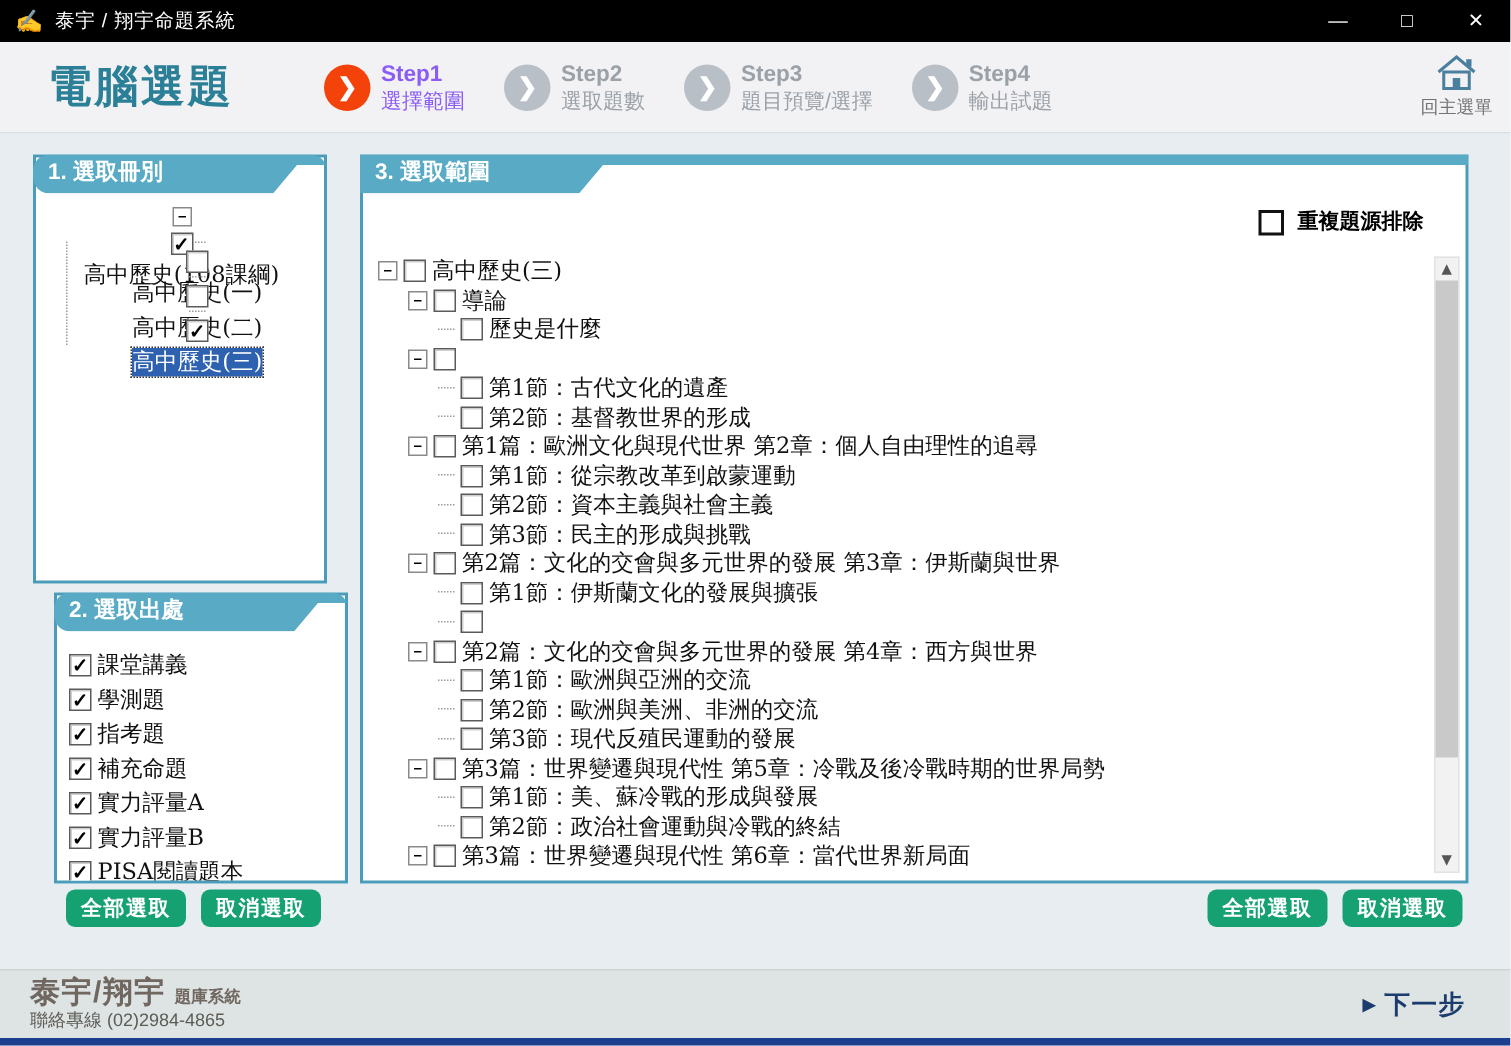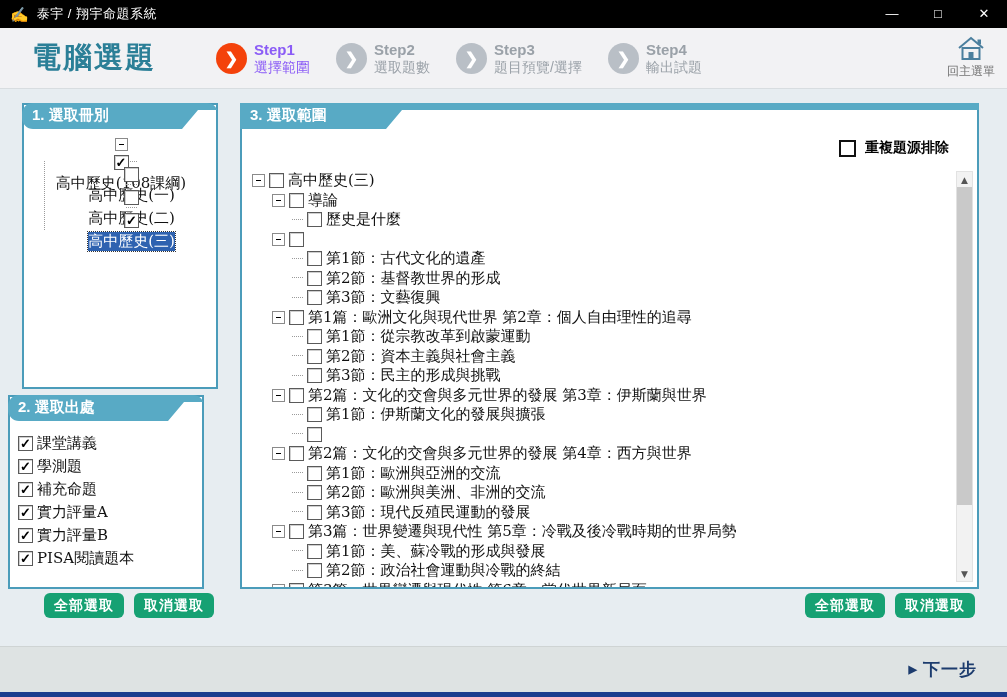--- a/index.html
+++ b/index.html
@@ -25,21 +25,21 @@
   .stxt i{font-style:normal;}
   .step.active .stxt{color:#8b5cf6;}
   .home{position:absolute;right:12px;top:7px;display:flex;flex-direction:column;align-items:center;cursor:pointer;}
   .home span{font-size:12px;color:#737373;margin-top:1px;}
 
   
   .main{position:relative;height:557px;background:#e7edf1;flex:0 0 auto;}
   .panel{position:absolute;background:#fff;border:2px solid #4b9cba;}
   .panel-head{position:absolute;left:-2px;top:-2px;right:-2px;height:26px;background:#58aac5;color:#fff;font-weight:bold;font-size:15px;line-height:24px;padding-left:10px;box-sizing:border-box;}
   .panel1{left:22px;top:14px;width:192px;height:282px;}
-  .panel2{left:8px;top:306px;width:192px;height:190px;}
+  .panel2{left:36px;top:306px;width:192px;height:190px;}
   .panel3{left:240px;top:14px;width:735px;height:482px;}
   .panel1 .panel-head,.panel2 .panel-head{clip-path:polygon(0 0,100% 0,100% 7px,176px 7px,160px 100%,0 100%);border-radius:11px;}
   .panel3 .panel-head{clip-path:polygon(0 0,100% 0,100% 7px,162px 7px,146px 100%,0 100%);}
 
   .pbody{position:absolute;left:0;right:0;top:26px;bottom:0;overflow:hidden;}
   .treefont{font-family:"DejaVu Serif",serif;font-size:15px;color:#111;}
 
   
   .cb{width:13px;height:13px;border:1px solid #5a5a5a;background:#fff;box-shadow:inset 1px 1px 0 #cfcfcf;display:inline-flex;align-items:center;justify-content:center;flex:0 0 auto;position:relative;}
   .cb.checked::after{content:"✓";font-size:13px;font-weight:bold;color:#000;line-height:0;font-family:"Liberation Sans",sans-serif;}
@@ -182,20 +182,24 @@
             <div class="trow">
               <span class="cb checked"></span>
               <span>課堂講義</span>
             </div>
             <div class="trow">
               <span class="cb checked"></span>
               <span>學測題</span>
             </div>
             <div class="trow">
               <span class="cb checked"></span>
+              <span>指考題</span>
+            </div>
+            <div class="trow">
+              <span class="cb checked"></span>
               <span>補充命題</span>
             </div>
             <div class="trow">
               <span class="cb checked"></span>
               <span>實力評量A</span>
             </div>
             <div class="trow">
               <span class="cb checked"></span>
               <span>實力評量B</span>
             </div>
@@ -242,25 +246,20 @@
             <div class="trow" style="padding-left: 40px;">
               <span class="spacer"></span>
               <span class="cb"></span>
               <span>第1節：古代文化的遺產</span>
             </div>
             <div class="trow" style="padding-left: 40px;">
               <span class="spacer"></span>
               <span class="cb"></span>
               <span>第2節：基督教世界的形成</span>
             </div>
-            <div class="trow" style="padding-left: 40px;">
-              <span class="spacer"></span>
-              <span class="cb"></span>
-              <span>第3節：文藝復興</span>
-            </div>
             <div class="trow" style="padding-left: 20px;">
               <span class="exp"></span>
               <span class="cb"></span>
               <span>第1篇：歐洲文化與現代世界 第2章：個人自由理性的追尋</span>
             </div>
             <div class="trow" style="padding-left: 40px;">
               <span class="spacer"></span>
               <span class="cb"></span>
               <span>第1節：從宗教改革到啟蒙運動</span>
             </div>
@@ -340,20 +339,27 @@
     </div>
 
     <div class="btnrow right" id="rightBtns">
         <button class="gbtn">全部選取</button>
         <button class="gbtn">取消選取</button>
       </div>
 
   </div>
 
   <div class="footer">
+    <div class="brandwrap">
+      <div class="brandline">
+        <span class="brand">泰宇/翔宇</span>
+        <span class="brand-suffix">題庫系統</span>
+      </div>
+      <span class="hotline">聯絡專線 (02)2984-4865</span>
+    </div>
     <div class="next">
       <span class="arr">▶</span>
       <span>下一步</span>
     </div>
   </div>
   <div class="bottomstrip"></div>
 
 </div>
 
 </body></html>

